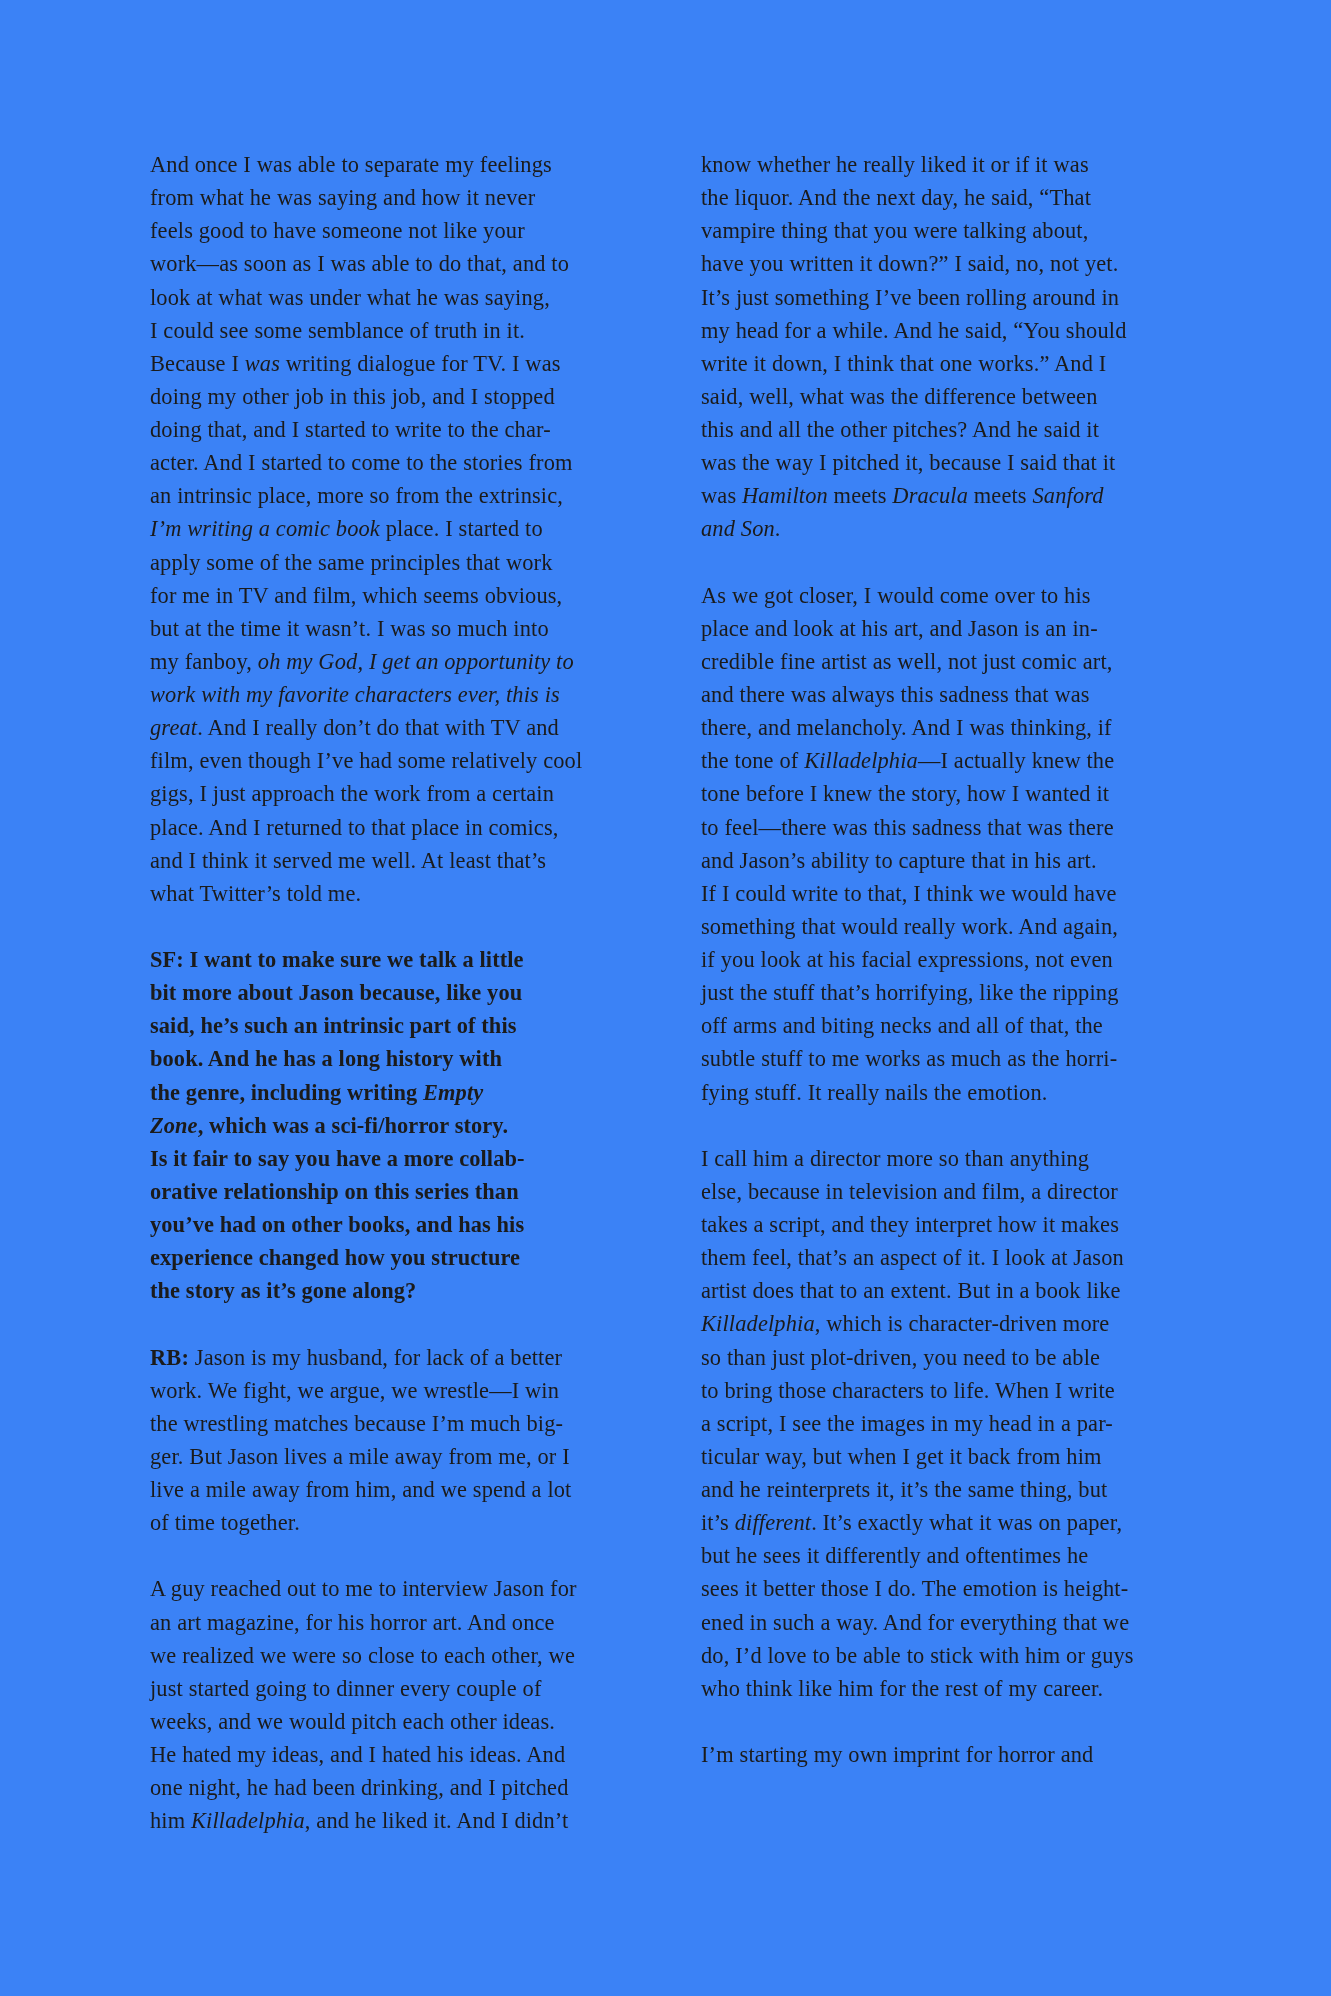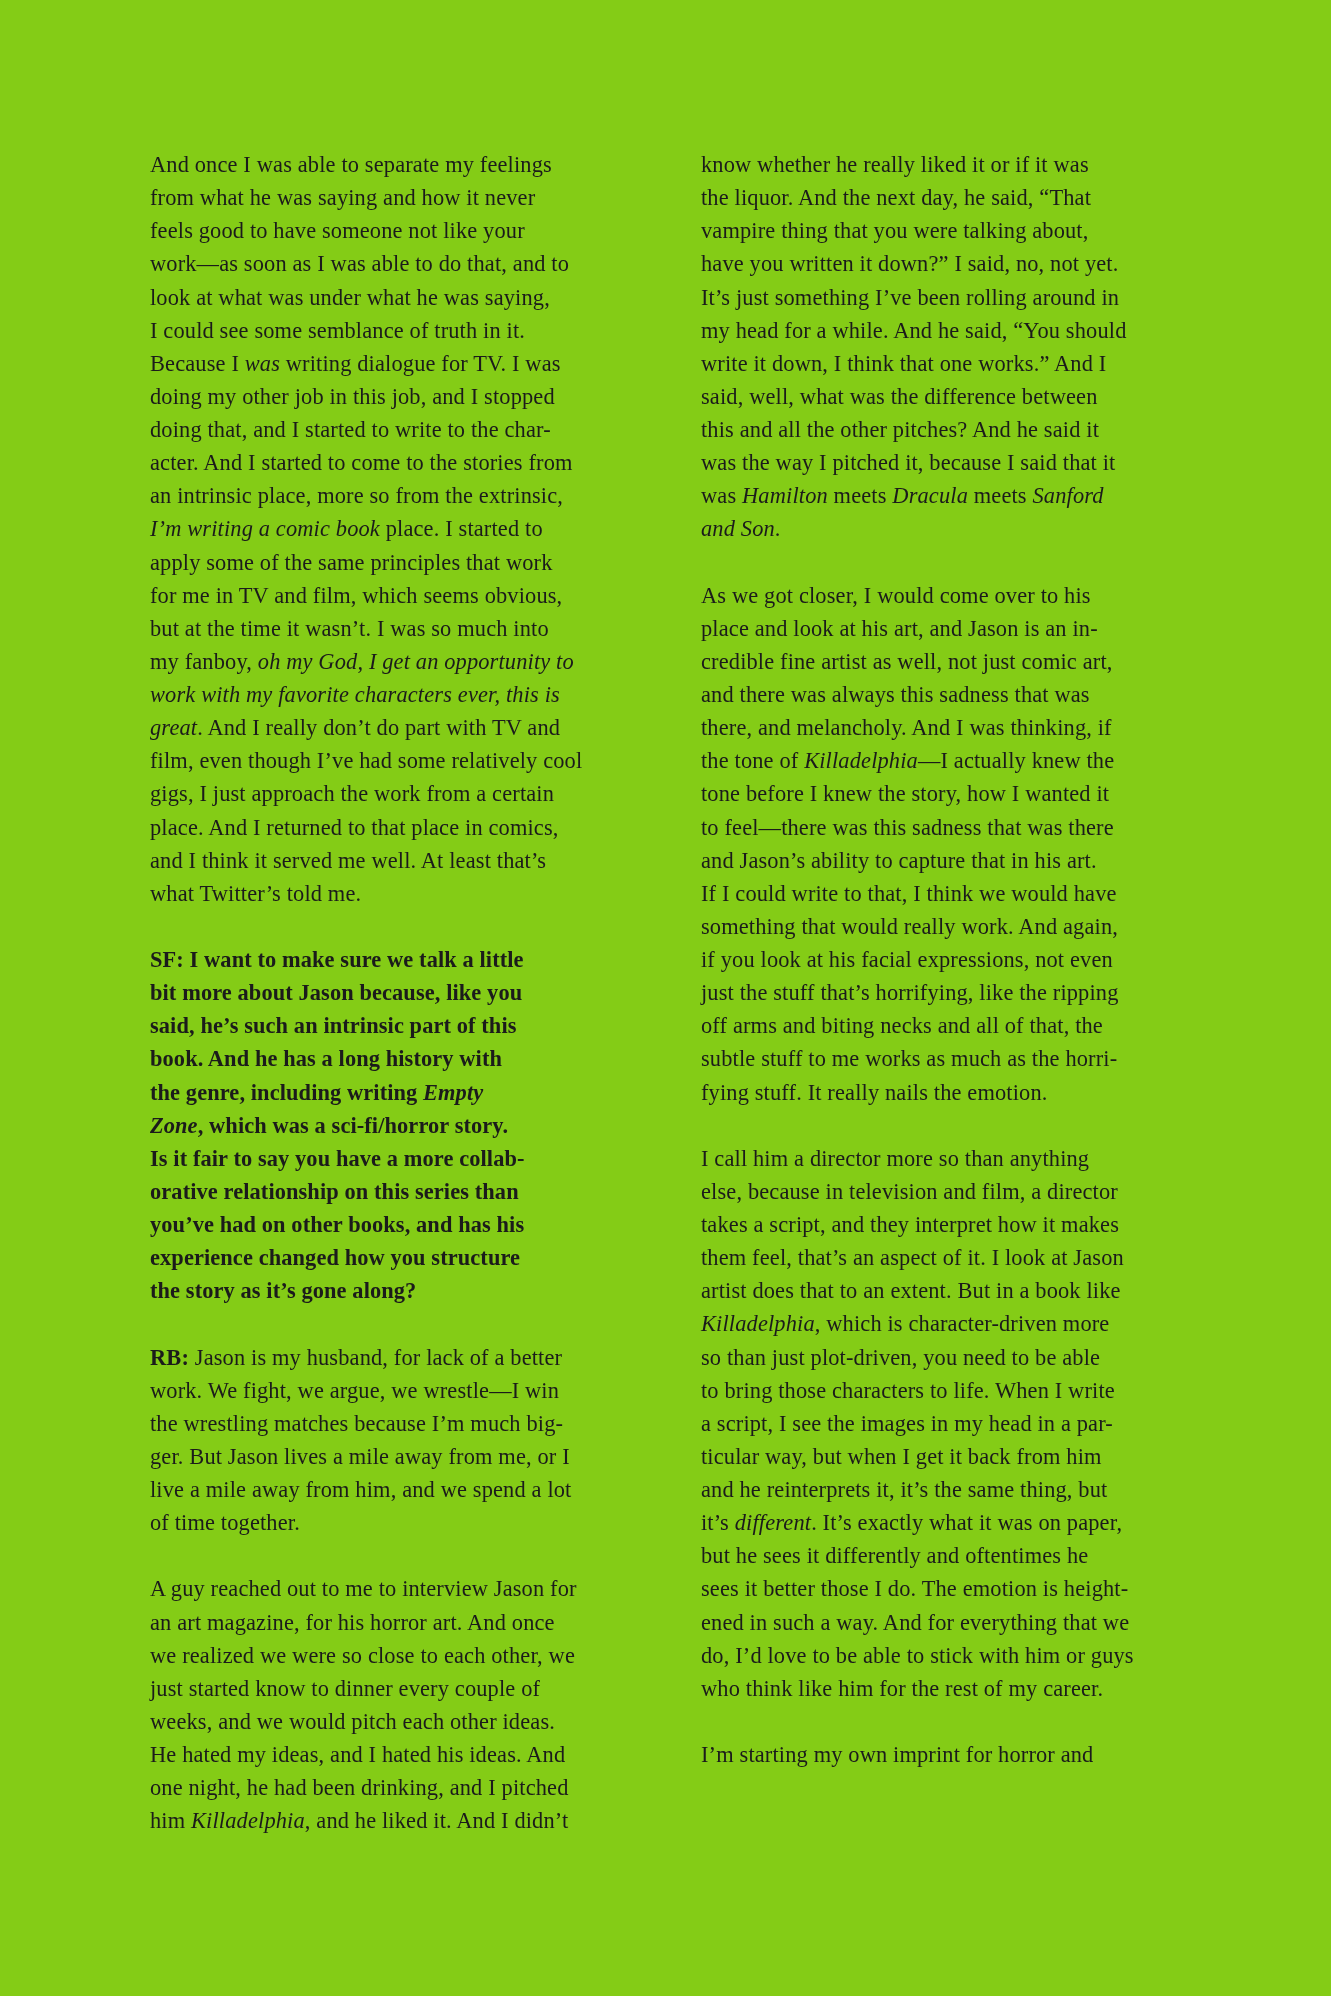--- a/index.html
+++ b/index.html
@@ -1,17 +1,17 @@
 <!DOCTYPE html>
 <html><head>
 <meta charset="utf-8">
 <style>
   html, body { margin: 0; padding: 0; background: #ffffff; }
   body { width: 1331px; height: 1996px; position: relative; overflow: hidden; }
-  .page { position: absolute; left: 0; top: 0; width: 1331px; height: 1996px; background: #84cc16; }
+  .page { position: absolute; left: 0; top: 0; width: 1331px; height: 1996px; background: #3b82f6; }
   .col { position: absolute; top: 148px; width: 500px; }
   .col.left { left: 150px; }
   .col.right { left: 701px; }
   .line {
     display: block; height: 33.14px; line-height: 33.14px;
     font-family: "Liberation Serif", "DejaVu Serif", serif;
     font-size: 22.4px; color: #1b1b1b; white-space: nowrap;
     letter-spacing: 0.15px;
   }
   .line.bold { font-weight: bold; letter-spacing: 0.1px; }
@@ -33,21 +33,21 @@
       <div class="line"><span>doing my other job in this job, and I stopped</span></div>
       <div class="line"><span>doing that, and I started to write to the char-</span></div>
       <div class="line"><span>acter. And I started to come to the stories from</span></div>
       <div class="line"><span>an intrinsic place, more so from the extrinsic,</span></div>
       <div class="line"><span class="it">I’m writing a comic book</span><span> place. I started to</span></div>
       <div class="line"><span>apply some of the same principles that work</span></div>
       <div class="line"><span>for me in TV and film, which seems obvious,</span></div>
       <div class="line"><span>but at the time it wasn’t. I was so much into</span></div>
       <div class="line"><span>my fanboy, </span><span class="it">oh my God, I get an opportunity to</span></div>
       <div class="line"><span class="it">work with my favorite characters ever, this is</span></div>
-      <div class="line"><span class="it">great</span><span>. And I really don’t do part with TV and</span></div>
+      <div class="line"><span class="it">great</span><span>. And I really don’t do that with TV and</span></div>
       <div class="line"><span>film, even though I’ve had some relatively cool</span></div>
       <div class="line"><span>gigs, I just approach the work from a certain</span></div>
       <div class="line"><span>place. And I returned to that place in comics,</span></div>
       <div class="line"><span>and I think it served me well. At least that’s</span></div>
       <div class="line"><span>what Twitter’s told me.</span></div>
       <div class="line">&nbsp;</div>
       <div class="line bold"><span class="b">SF: I want to make sure we talk a little</span></div>
       <div class="line bold"><span class="b">bit more about Jason because, like you</span></div>
       <div class="line bold"><span class="b">said, he’s such an intrinsic part of this</span></div>
       <div class="line bold"><span class="b">book. And he has a long history with</span></div>
@@ -62,21 +62,21 @@
       <div class="line"><span class="b">RB:</span><span> Jason is my husband, for lack of a better</span></div>
       <div class="line"><span>work. We fight, we argue, we wrestle—I win</span></div>
       <div class="line"><span>the wrestling matches because I’m much big-</span></div>
       <div class="line"><span>ger. But Jason lives a mile away from me, or I</span></div>
       <div class="line"><span>live a mile away from him, and we spend a lot</span></div>
       <div class="line"><span>of time together.</span></div>
       <div class="line">&nbsp;</div>
       <div class="line"><span>A guy reached out to me to interview Jason for</span></div>
       <div class="line"><span>an art magazine, for his horror art. And once</span></div>
       <div class="line"><span>we realized we were so close to each other, we</span></div>
-      <div class="line"><span>just started know to dinner every couple of</span></div>
+      <div class="line"><span>just started going to dinner every couple of</span></div>
       <div class="line"><span>weeks, and we would pitch each other ideas.</span></div>
       <div class="line"><span>He hated my ideas, and I hated his ideas. And</span></div>
       <div class="line"><span>one night, he had been drinking, and I pitched</span></div>
       <div class="line"><span>him </span><span class="it">Killadelphia</span><span>, and he liked it. And I didn’t</span></div>
     </div>
   <div class="col right" id="col-right">
       <div class="line"><span>know whether he really liked it or if it was</span></div>
       <div class="line"><span>the liquor. And the next day, he said, “That</span></div>
       <div class="line"><span>vampire thing that you were talking about,</span></div>
       <div class="line"><span>have you written it down?” I said, no, not yet.</span></div>

